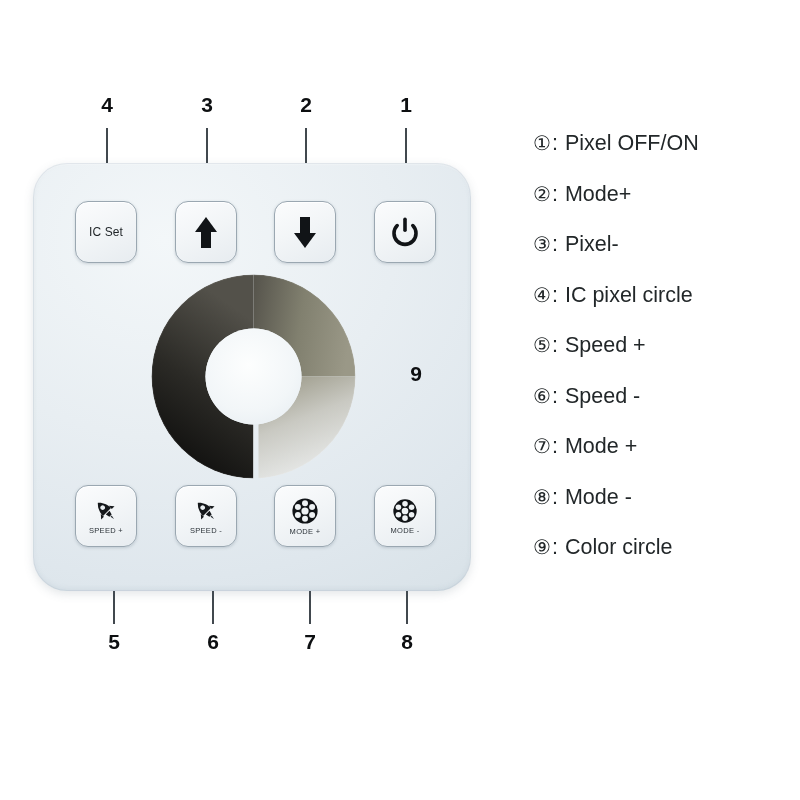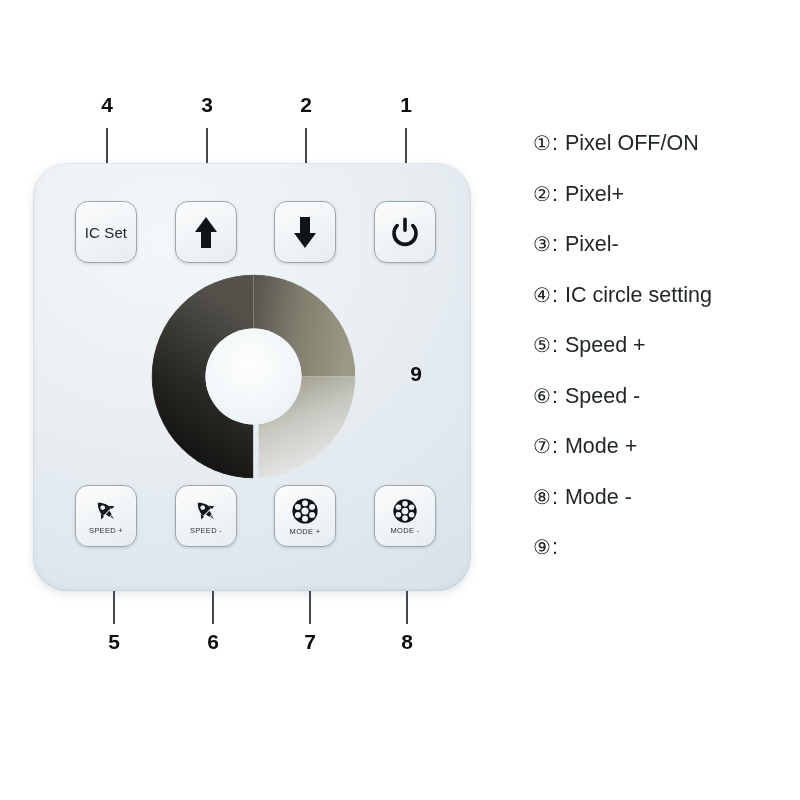--- a/index.html
+++ b/index.html
@@ -62,21 +62,21 @@
 
   .btn-top { top: 38px; }
   .btn-bot { top: 322px; }
 
   .c1 { left: 42px; }
   .c2 { left: 142px; }
   .c3 { left: 241px; }
   .c4 { left: 341px; }
 
   .btn-text {
-    font-size: 15px;
+    font-size: 12px;
     color: #1e2326;
     letter-spacing: 0.1px;
     font-family: "Liberation Sans", sans-serif;
   }
 
   
   .arrow-up, .arrow-down {
     width: 0; height: 0;
     position: relative;
   }
@@ -328,33 +328,33 @@
 
     <div class="legend-row">
       <span class="legend-mark">①</span>
       <span class="legend-colon">:</span>
       <span>Pixel OFF/ON</span>
     </div>
 
     <div class="legend-row">
       <span class="legend-mark">②</span>
       <span class="legend-colon">:</span>
-      <span>Pixel+</span>
+      <span>Mode+</span>
     </div>
 
     <div class="legend-row">
       <span class="legend-mark">③</span>
       <span class="legend-colon">:</span>
       <span>Pixel-</span>
     </div>
 
     <div class="legend-row">
       <span class="legend-mark">④</span>
       <span class="legend-colon">:</span>
-      <span>IC circle setting</span>
+      <span>IC pixel circle</span>
     </div>
 
     <div class="legend-row">
       <span class="legend-mark">⑤</span>
       <span class="legend-colon">:</span>
       <span>Speed +</span>
     </div>
 
     <div class="legend-row">
       <span class="legend-mark">⑥</span>
@@ -370,17 +370,18 @@
 
     <div class="legend-row">
       <span class="legend-mark">⑧</span>
       <span class="legend-colon">:</span>
       <span>Mode -</span>
     </div>
 
     <div class="legend-row">
       <span class="legend-mark">⑨</span>
       <span class="legend-colon">:</span>
+      <span>Color circle</span>
     </div>
 
   </div>
 
 </div>
 
 </body></html>

